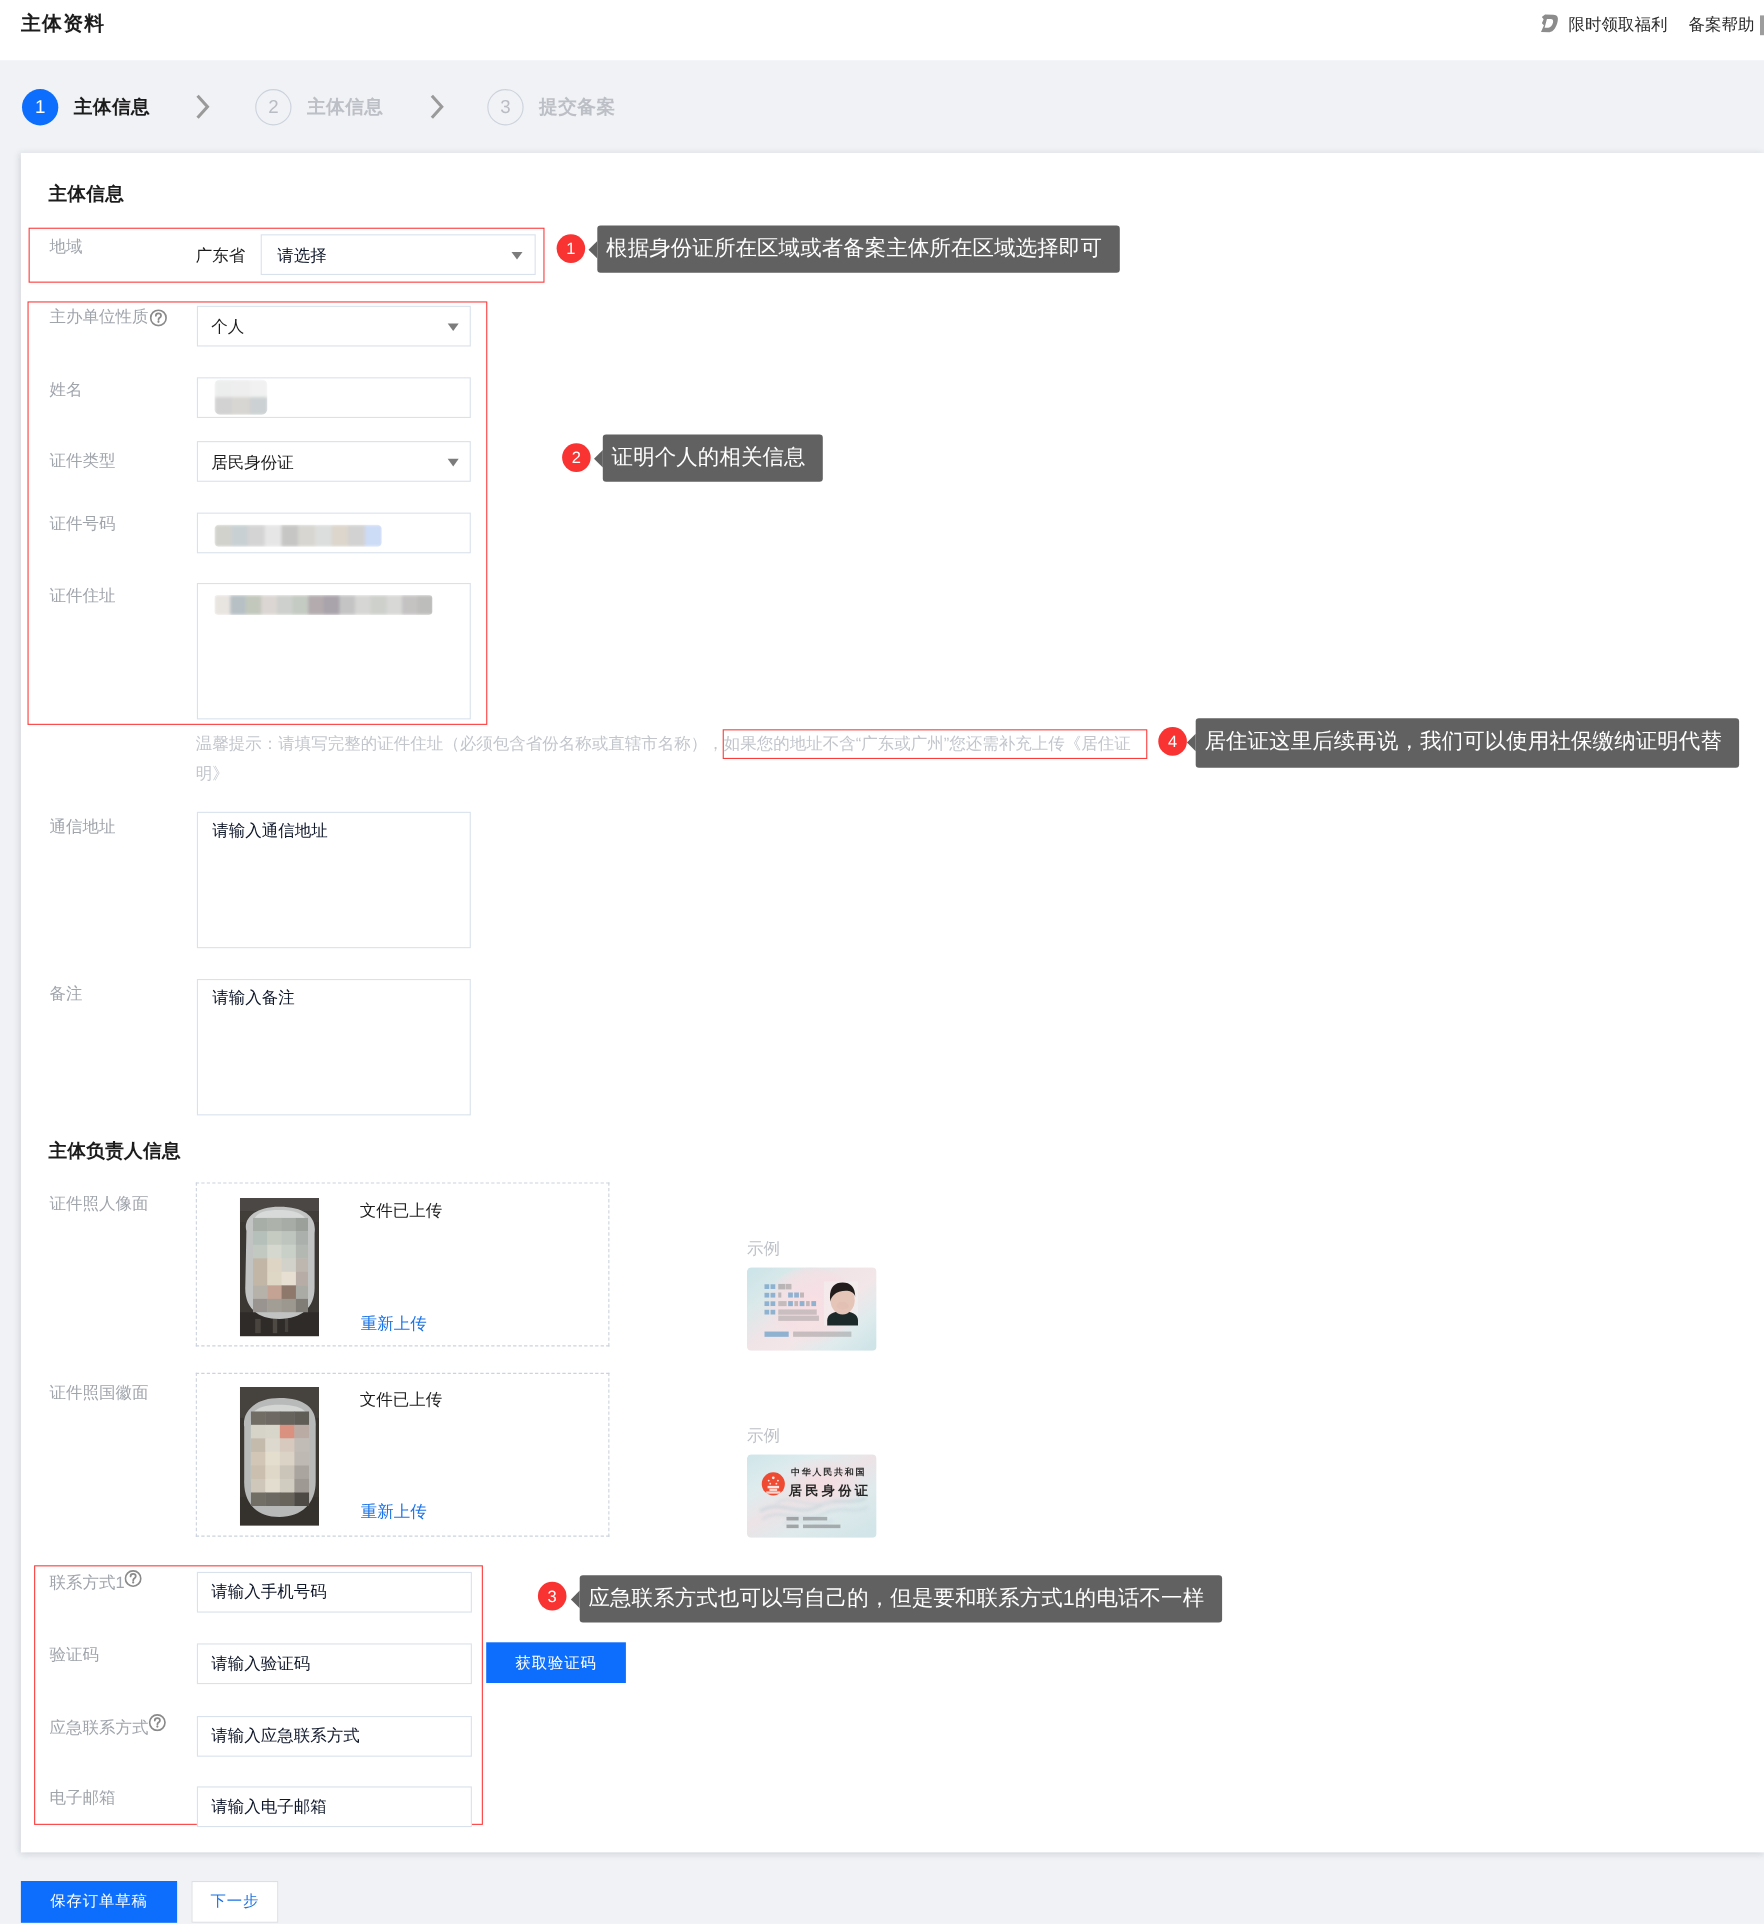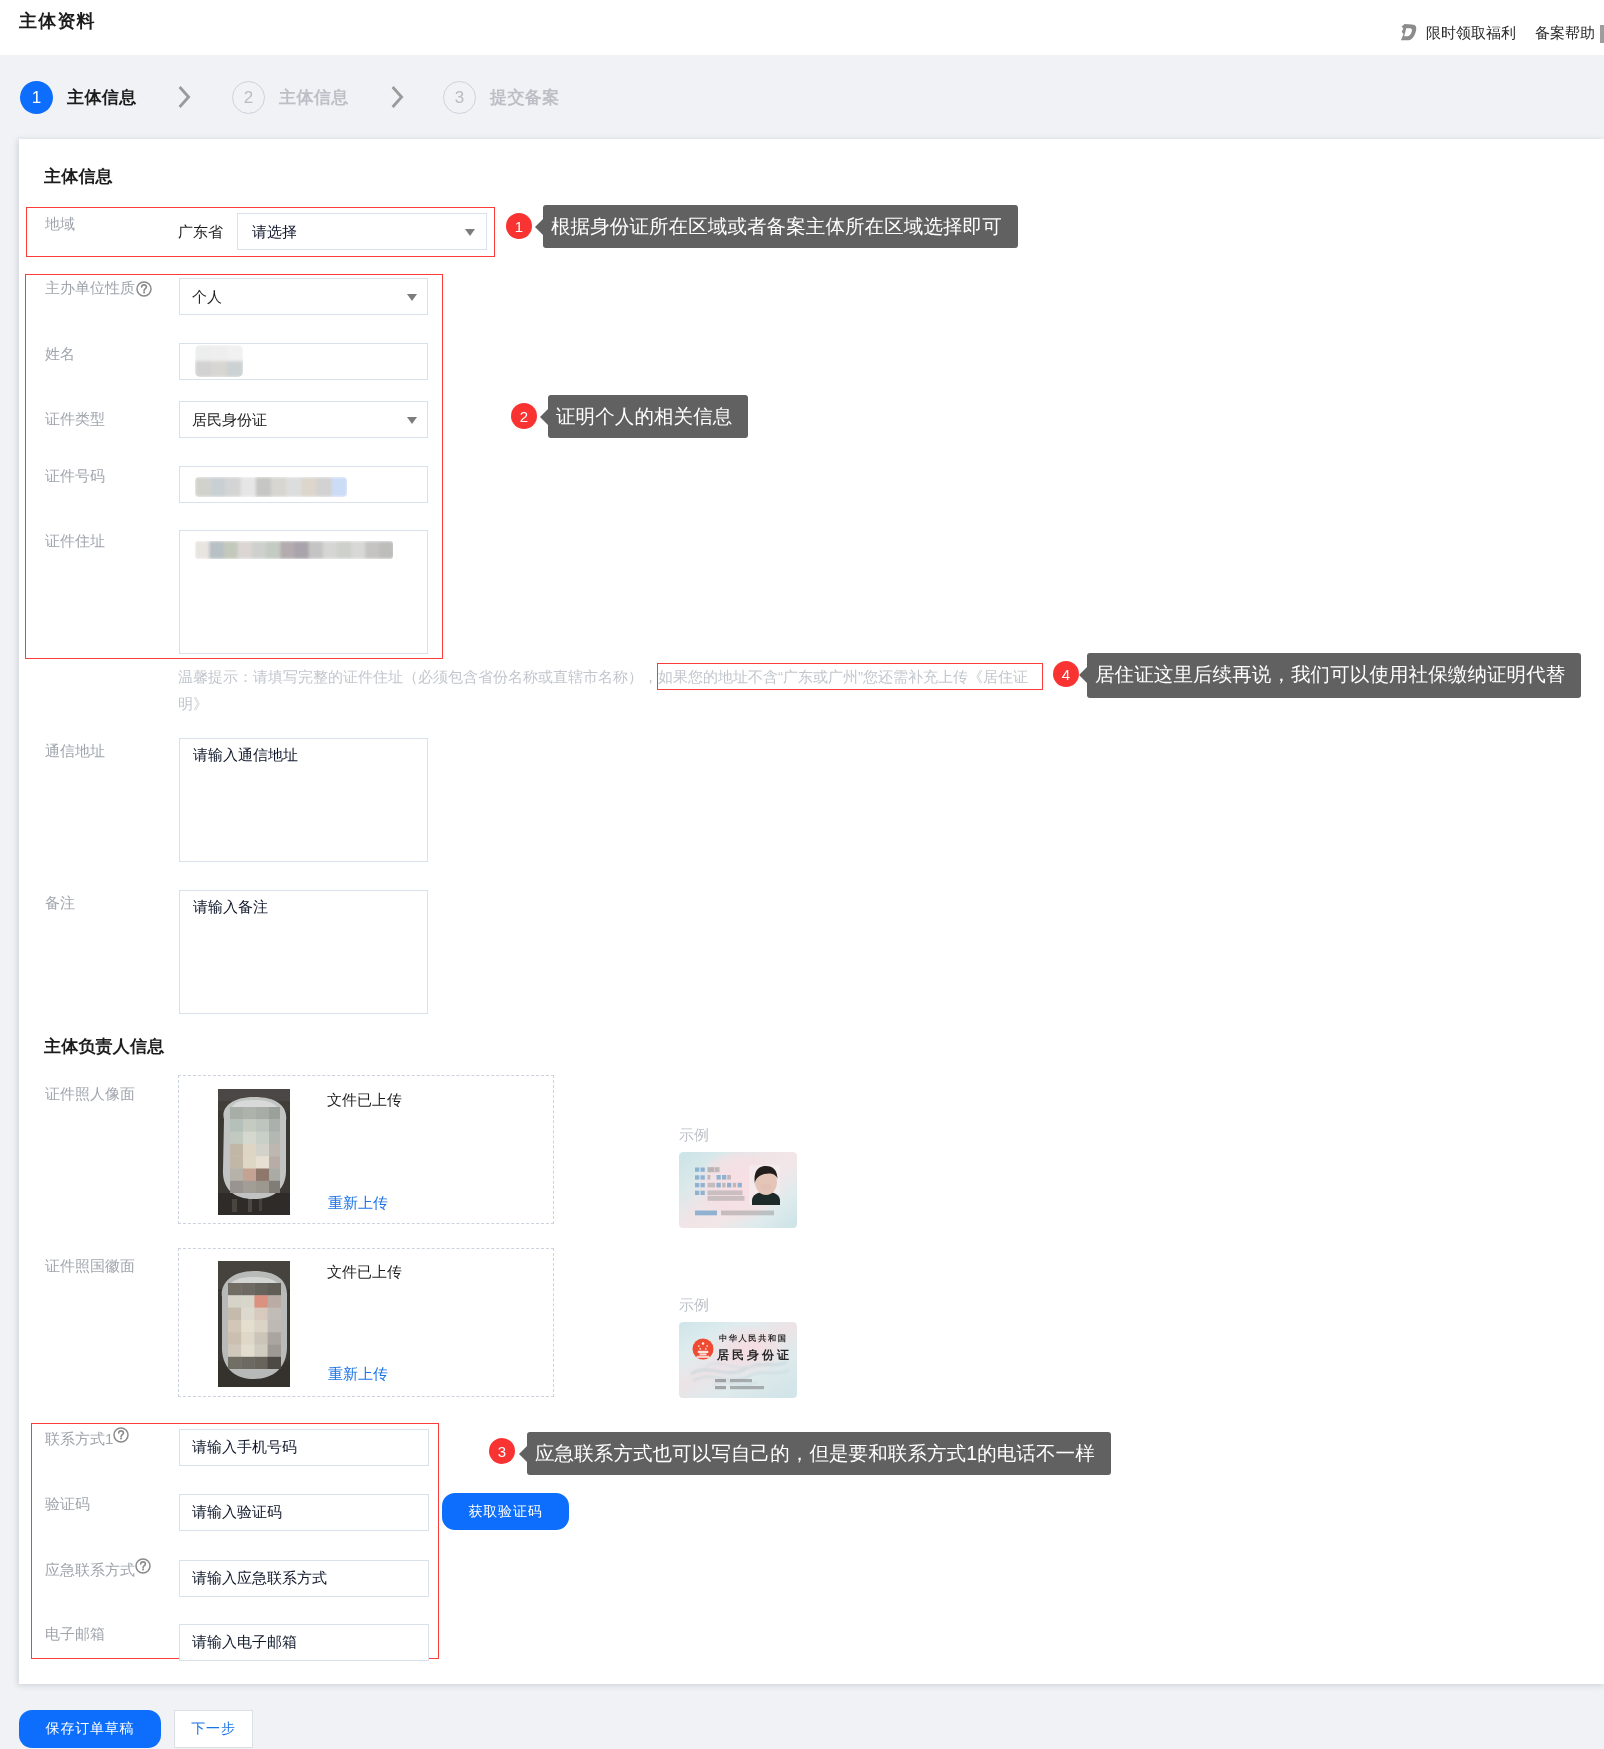--- a/index.html
+++ b/index.html
@@ -2,21 +2,21 @@
 <html><head>
 <meta charset="utf-8">
 <title>主体资料</title>
 <style>
   html,body{margin:0;padding:0;}
   body{width:1604px;height:1749px;background:#f0f2f5;
        font-family:"Liberation Sans",sans-serif;overflow:hidden;}
   
   .topbar{position:absolute;left:0;top:0;width:1604px;height:55px;background:#fff;}
   .topbar-title{position:absolute;left:19px;top:9px;font-size:18px;font-weight:700;color:#1c1c1c;letter-spacing:1.2px;}
-  .topbar-right{position:absolute;left:0;top:11px;width:1604px;height:55px;}
+  .topbar-right{position:absolute;left:0;top:0;width:1604px;height:55px;}
   .dlogo{position:absolute;left:1399px;top:12px;width:20px;height:19px;display:block;}
   .topbar-link{position:absolute;top:13px;font-size:15px;color:#2b2b2b;letter-spacing:0px;white-space:nowrap;}
   #tb-promo{left:1426px;}
   #tb-help{left:1535px;}
   .topbar-edge{position:absolute;left:1600px;top:14px;width:6px;height:18px;background:#9d9d9d;}
 
   
   .steps{position:absolute;left:0;top:55px;width:1604px;height:84px;background:#f0f2f5;}
   .step{position:absolute;top:0;height:84px;display:flex;align-items:center;}
   .circ{width:33px;height:33px;border-radius:50%;display:flex;align-items:center;justify-content:center;
@@ -60,21 +60,21 @@
   .exlabel{position:absolute;font-size:15px;color:#bcc0c6;letter-spacing:0px;}
   .excard{position:absolute;border-radius:4px;overflow:hidden;}
   .excard svg{display:block;}
   .cb-country{position:absolute;left:40px;top:11px;font-size:8.2px;font-weight:700;color:#2e2e2e;
               letter-spacing:1.6px;filter:blur(.5px);white-space:nowrap;}
   .cb-title{position:absolute;left:38px;top:25px;font-size:12px;font-weight:700;color:#262626;
             letter-spacing:3px;filter:blur(.55px);white-space:nowrap;}
 
   
   .btn-blue{position:absolute;background:#0d6efd;color:#fff;display:flex;align-items:center;justify-content:center;
-            font-size:14px;letter-spacing:.8px;cursor:pointer;border-radius:13px;}
+            font-size:14px;letter-spacing:.8px;cursor:pointer;}
   .btn-white{position:absolute;background:#fff;border:1px solid #dcdfe4;box-sizing:border-box;color:#1a73e8;
              display:flex;align-items:center;justify-content:center;font-size:14px;letter-spacing:.8px;cursor:pointer;}
   .hint{position:absolute;font-size:15px;color:#c2c6cc;letter-spacing:0px;line-height:27px;}
 </style>
 </head>
 <body>
 
 <div class="topbar">
   <div class="topbar-title">主体资料</div>
   <div class="topbar-right">

